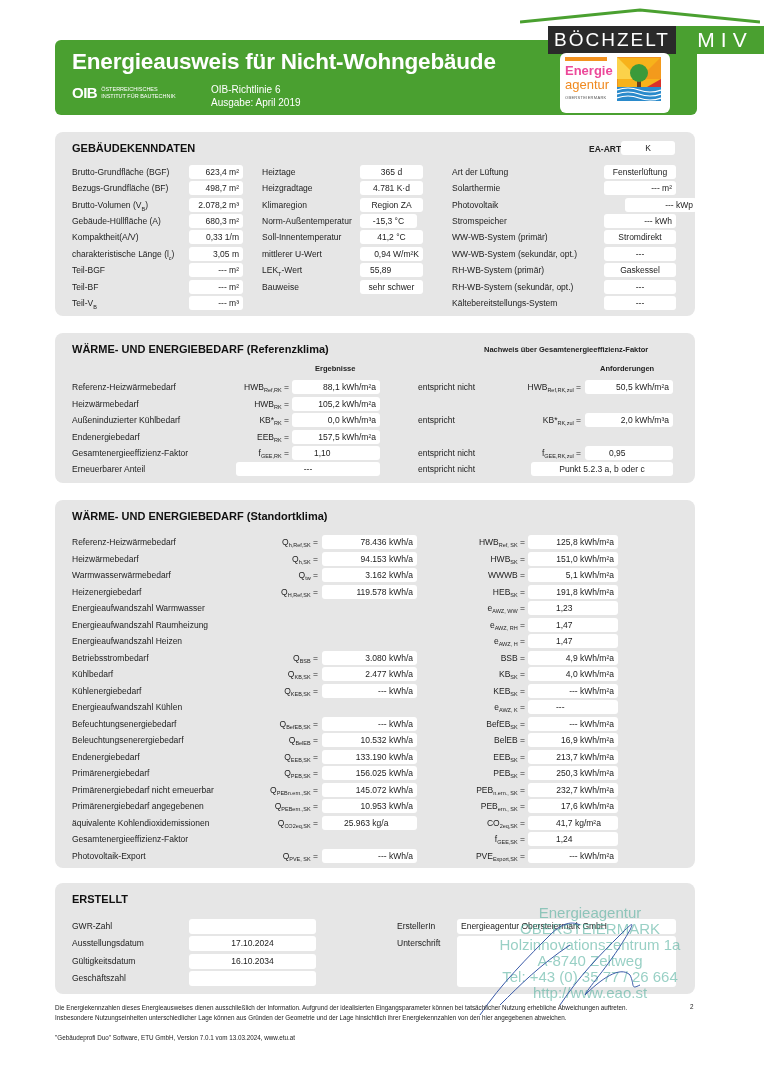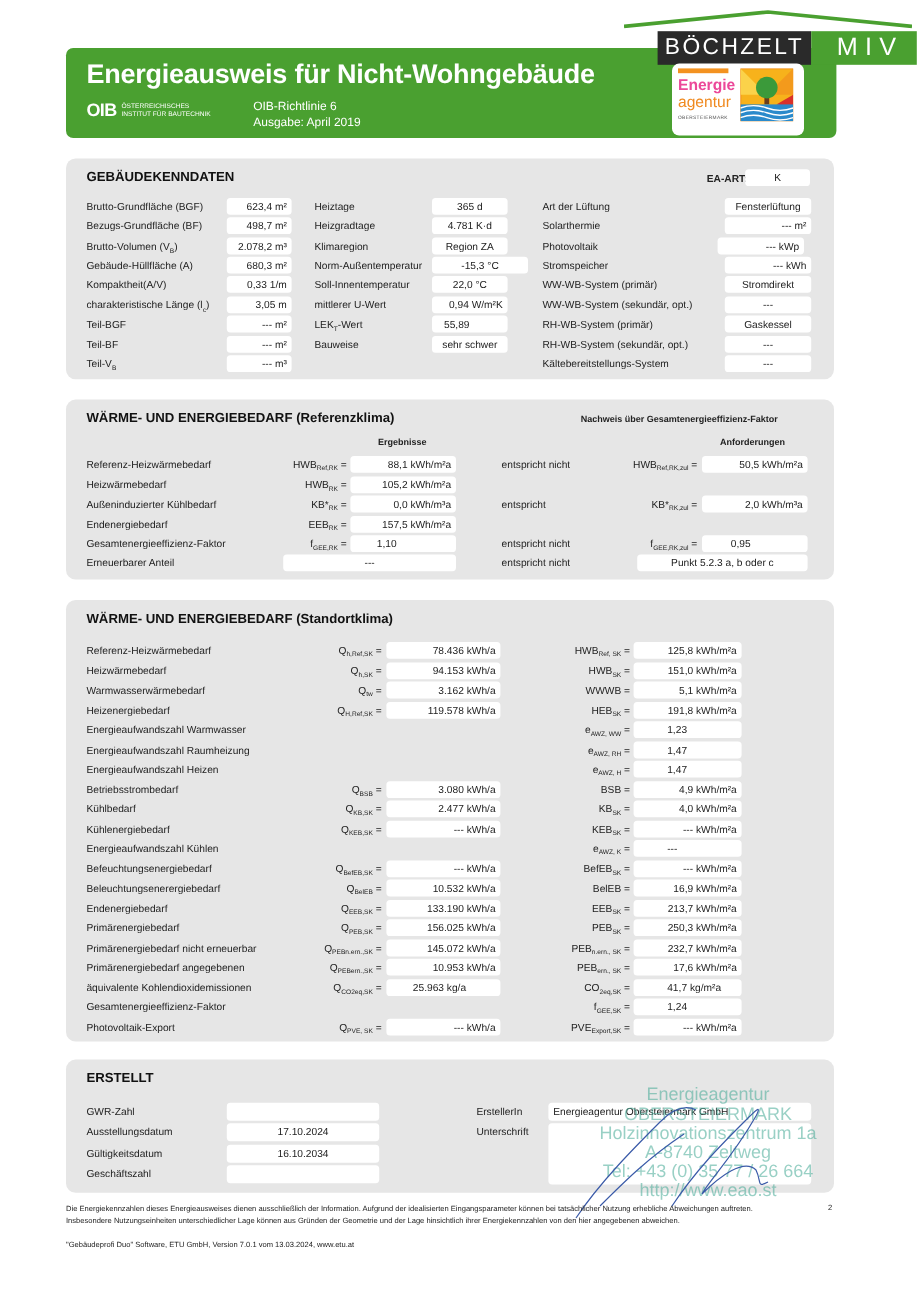--- a/index.html
+++ b/index.html
@@ -115,36 +115,36 @@
   <div class="lbl" style="left:17px;top:166px;">Teil-V<sub style="font-size:5.5px">B</sub></div>
   <div class="box r" style="left:134px;top:164px;width:54px;">---  m³</div>
 
   <div class="lbl" style="left:207px;top:35px;">Heiztage</div>
   <div class="box c" style="left:305px;top:33px;width:63px;">365  d</div>
   <div class="lbl" style="left:207px;top:51px;">Heizgradtage</div>
   <div class="box c" style="left:305px;top:49px;width:63px;">4.781  K·d</div>
   <div class="lbl" style="left:207px;top:68px;">Klimaregion</div>
   <div class="box c" style="left:305px;top:66px;width:63px;">Region ZA</div>
   <div class="lbl" style="left:207px;top:84px;">Norm-Außentemperatur</div>
-  <div class="box c" style="left:305px;top:82px;width:80px;">-15,3  °C</div>
+  <div class="box c" style="left:305px;top:82px;width:57px;">-15,3  °C</div>
   <div class="lbl" style="left:207px;top:100px;">Soll-Innentemperatur</div>
-  <div class="box c" style="left:305px;top:98px;width:63px;">22,0  °C</div>
+  <div class="box c" style="left:305px;top:98px;width:63px;">41,2  °C</div>
   <div class="lbl" style="left:207px;top:117px;">mittlerer U-Wert</div>
   <div class="box r" style="left:305px;top:115px;width:63px;">0,94  W/m²K</div>
   <div class="lbl" style="left:207px;top:133px;">LEK<sub style="font-size:5.5px">T</sub>-Wert</div>
   <div class="box" style="left:305px;top:131px;width:63px;padding-left:10px;">55,89</div>
   <div class="lbl" style="left:207px;top:150px;">Bauweise</div>
   <div class="box c" style="left:305px;top:148px;width:63px;">sehr schwer</div>
 
   <div class="lbl" style="left:397px;top:35px;">Art der Lüftung</div>
   <div class="box c" style="left:549px;top:33px;width:72px;">Fensterlüftung</div>
   <div class="lbl" style="left:397px;top:51px;">Solarthermie</div>
   <div class="box r" style="left:549px;top:49px;width:72px;">---  m²</div>
   <div class="lbl" style="left:397px;top:68px;">Photovoltaik</div>
-  <div class="box r" style="left:543px;top:66px;width:72px;">---  kWp</div>
+  <div class="box r" style="left:570px;top:66px;width:72px;">---  kWp</div>
   <div class="lbl" style="left:397px;top:84px;">Stromspeicher</div>
   <div class="box r" style="left:549px;top:82px;width:72px;">---  kWh</div>
   <div class="lbl" style="left:397px;top:100px;">WW-WB-System (primär)</div>
   <div class="box c" style="left:549px;top:98px;width:72px;">Stromdirekt</div>
   <div class="lbl" style="left:397px;top:117px;">WW-WB-System (sekundär, opt.)</div>
   <div class="box c" style="left:549px;top:115px;width:72px;">---</div>
   <div class="lbl" style="left:397px;top:133px;">RH-WB-System (primär)</div>
   <div class="box c" style="left:549px;top:131px;width:72px;">Gaskessel</div>
   <div class="lbl" style="left:397px;top:150px;">RH-WB-System (sekundär, opt.)</div>
   <div class="box c" style="left:549px;top:148px;width:72px;">---</div>

